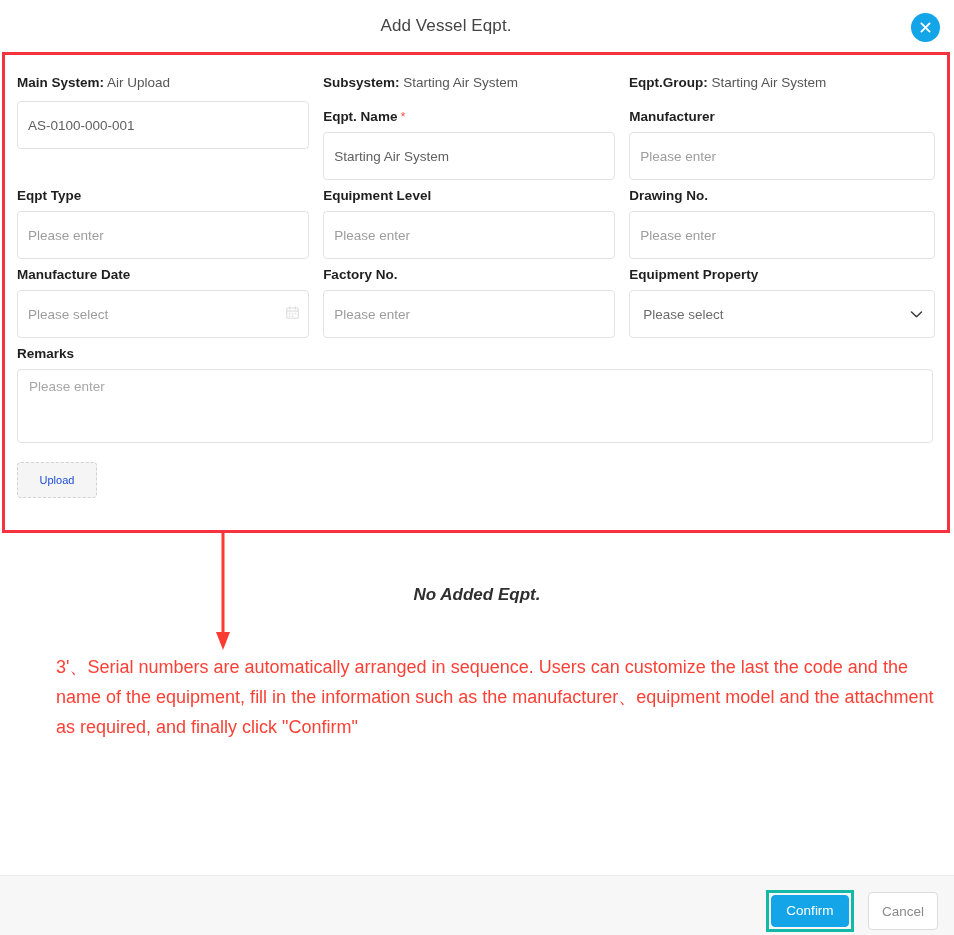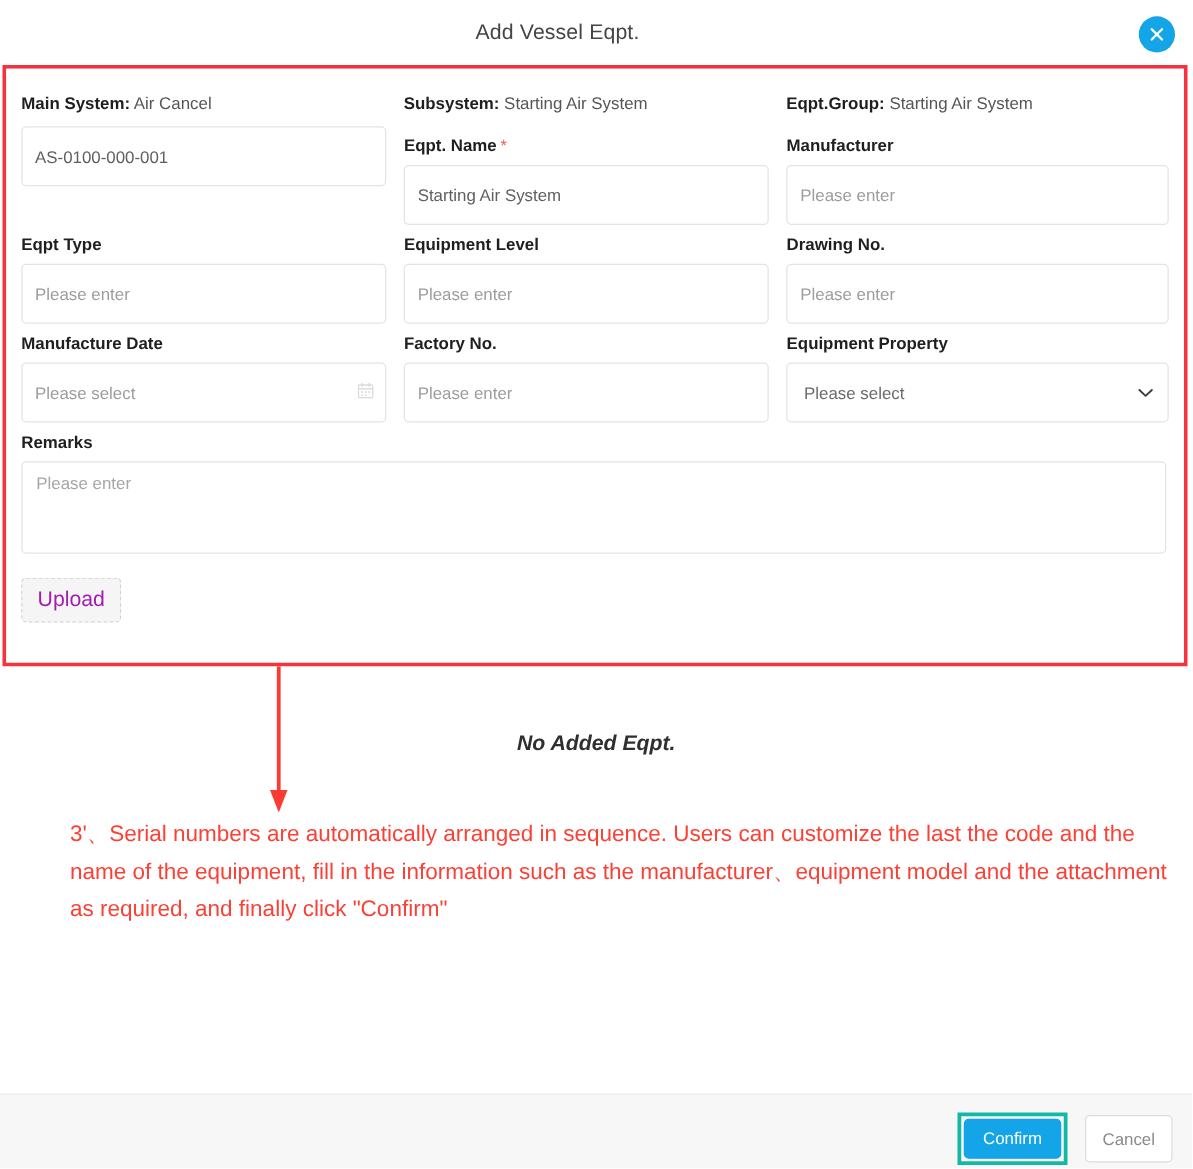--- a/index.html
+++ b/index.html
@@ -152,22 +152,22 @@
   .upload-btn {
     margin-top: 19px;
     display: inline-flex;
     align-items: center;
     justify-content: center;
     width: 80px;
     height: 36px;
     border: 1px dashed #d2d2d2;
     border-radius: 4px;
     background: #f5f5f5;
-    font-size: 17px;
-    color: #a21caf;
+    font-size: 11px;
+    color: #1d4ed8;
     cursor: pointer;
   }
 
   
   .arrow {
     position: absolute;
     left: 212px; top: 533px;
     width: 24px; height: 118px;
   }
 
@@ -257,21 +257,21 @@
     </div>
   </div>
 
   <div class="red-box">
     <div class="form-body">
 
       
       <div class="info-row">
         <div class="info-cell">
           <b>Main System:</b>
-          <span class="val">Air Cancel</span>
+          <span class="val">Air Upload</span>
         </div>
         <div class="info-cell">
           <b>Subsystem:</b>
           <span class="val">Starting Air System</span>
         </div>
         <div class="info-cell">
           <b>Eqpt.Group:</b>
           <span class="val">Starting Air System</span>
         </div>
       </div>

